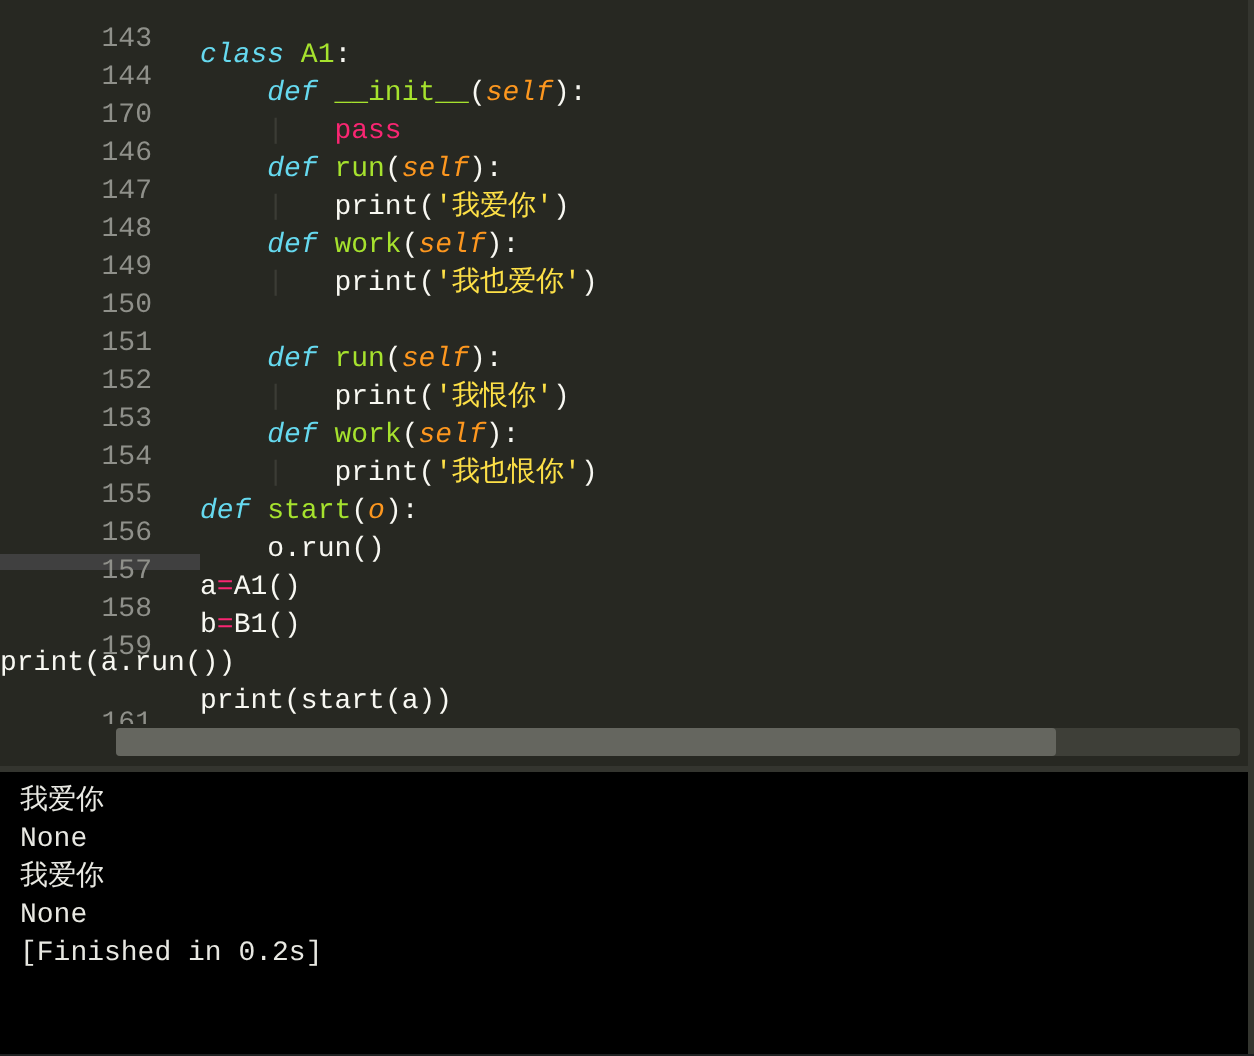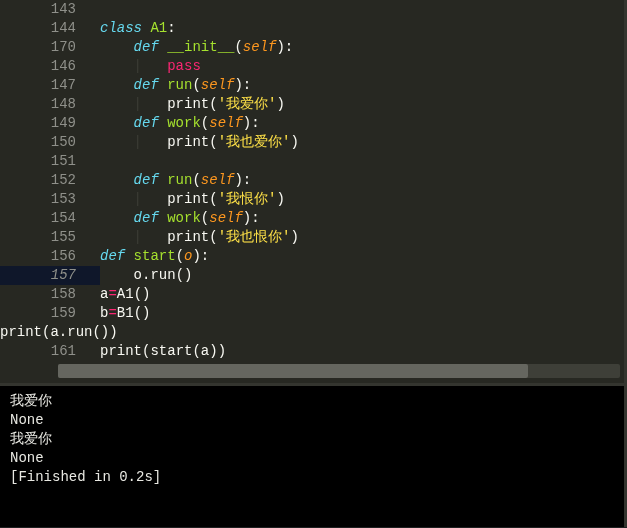--- a/index.html
+++ b/index.html
@@ -32,22 +32,23 @@
     display: flex;
     height: 19px;
     line-height: 19px;
     white-space: pre;
   }
   .gutter {
     width: 100px;
     text-align: right;
     padding-right: 24px;
     color: #8f908a;
+    margin-top: 11px;
   }
-  .gutter.cur { background: #0f172a; font-style: italic; }
+  .gutter.cur { background: #404040; }
   .content { color: #f8f8f2; }
   .kw   { color: #66d9ef; font-style: italic; }   
   .kw2  { color: #f92672; }                        
   .fn   { color: #a6e22e; }                        
   .par  { color: #fd971f; font-style: italic; }    
   .pun  { color: #f8f8f2; }
   .str  { color: #fde047; }
   .op   { color: #f92672; }                        
   .white{ color: #f8f8f2; }
   .guide { color: #3b3c35; }

